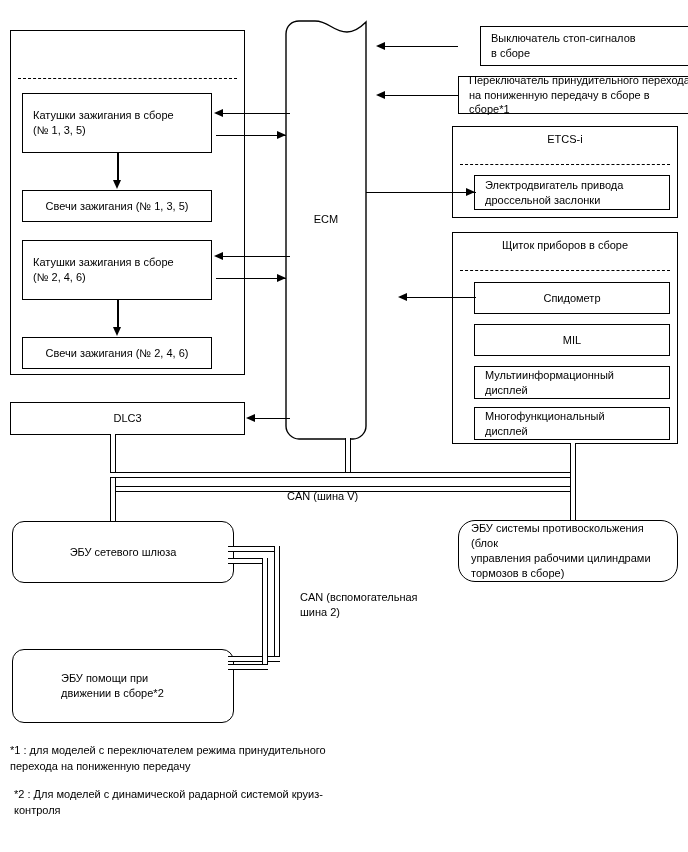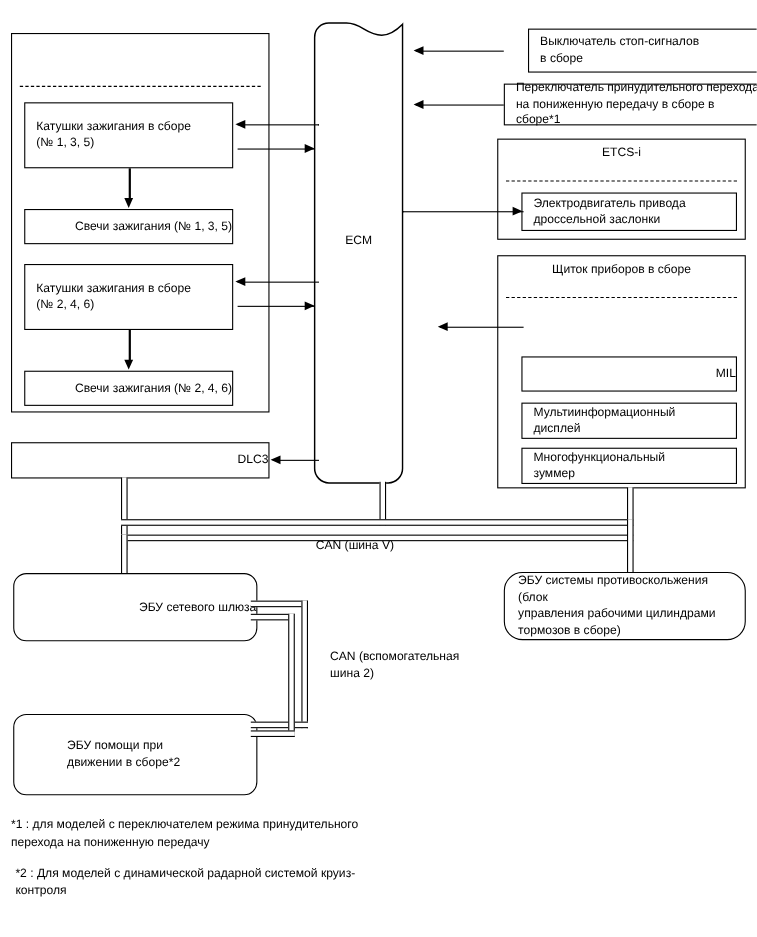--- a/index.html
+++ b/index.html
@@ -24,21 +24,21 @@
     box-sizing: border-box;
     border: 1px solid #000;
     background: #ffffff;
     font-size: 11px;
     line-height: 1.35;
     color: #000;
   }
   .box-center {
     display: flex;
     align-items: center;
-    justify-content: flex-end;
+    justify-content: center;
     text-align: center;
   }
   .box-left {
     display: flex;
     align-items: center;
     justify-content: flex-start;
     text-align: left;
     padding-left: 10px;
     padding-right: 6px;
   }
@@ -202,30 +202,33 @@
 дроссельной заслонки</span>
   </div>
   <div class="ln ln-h" style="left:366px; top:192px; width:110px; height:1.3px;"></div>
   <div class="arrow arrow-right" style="left:466px; top:188px;"></div>
   <div class="ln ln-v" style="left:366px; top:192px; width:1.3px; height:1px;"></div>
 
   <div class="box" style="left:452px; top:232px; width:226px; height:212px;"></div>
   <div class="group-title" style="left:452px; top:239px; width:226px;">Щиток приборов в сборе</div>
   <div class="dashed-sep" style="left:460px; top:270px; width:210px;"></div>
 
+  <div class="box box-center" style="left:474px; top:282px; width:196px; height:32px;">
+    <span style="white-space:pre-line;">Спидометр</span>
+  </div>
   <div class="box box-center" style="left:474px; top:324px; width:196px; height:32px;">
     <span style="white-space:pre-line;">MIL</span>
   </div>
   <div class="box box-left" style="left:474px; top:366px; width:196px; height:33px;">
     <span style="white-space:pre-line;">Мультиинформационный
 дисплей</span>
   </div>
   <div class="box box-left" style="left:474px; top:407px; width:196px; height:33px;">
     <span style="white-space:pre-line;">Многофункциональный
-зуммер</span>
+дисплей</span>
   </div>
 
   <div class="ln ln-h" style="left:400px; top:297px; width:76px; height:1.3px;"></div>
   <div class="arrow arrow-left" style="left:398px; top:293px;"></div>
 
   <div class="bus-v" style="left:345px; top:438px; height:40px;"></div>
 
   <div class="bus-v" style="left:110px; top:434px; height:66px;"></div>
 
   <div class="bus-v" style="left:570px; top:443px; height:35px;"></div>

